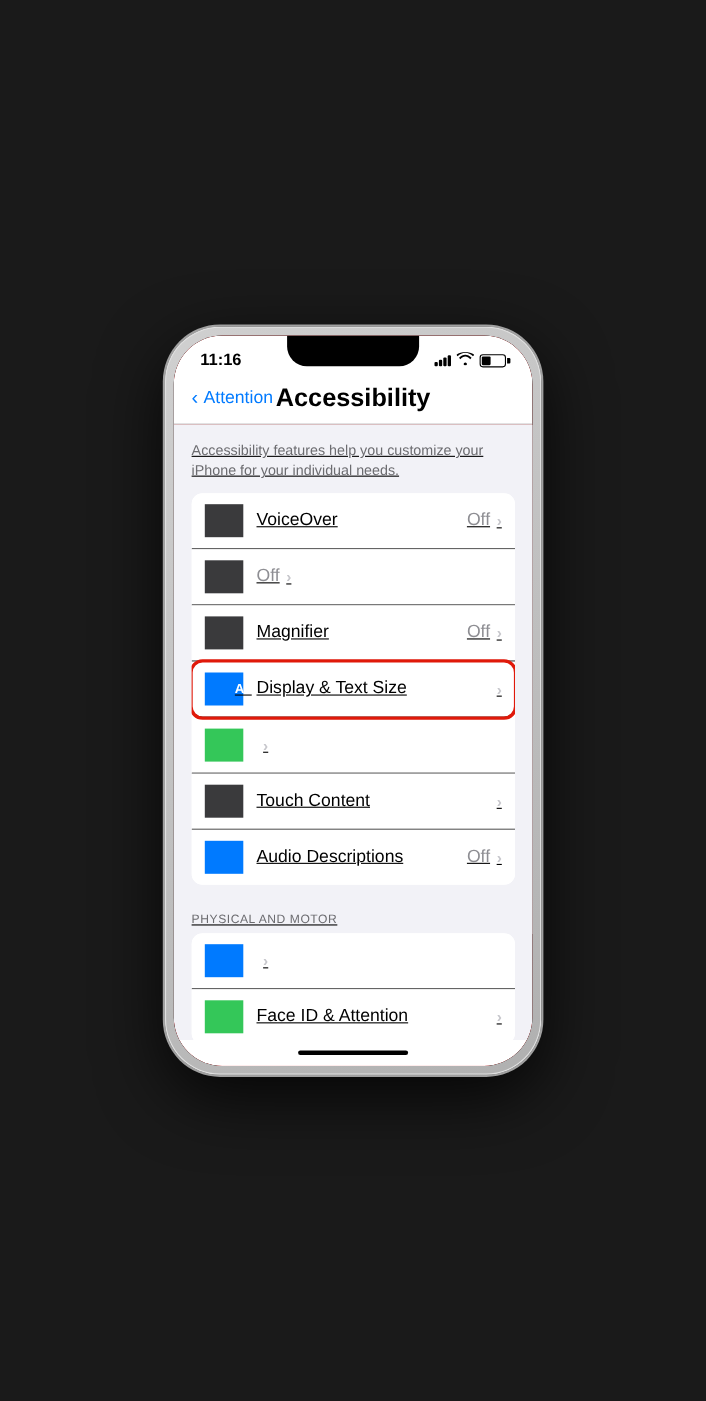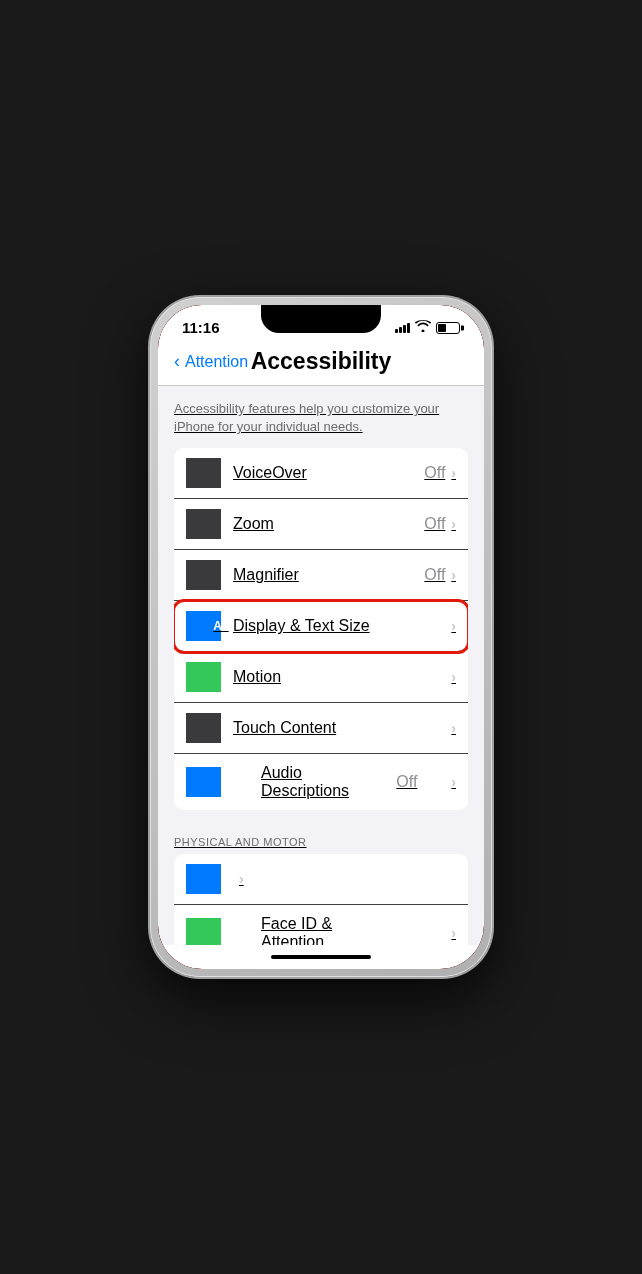--- a/index.html
+++ b/index.html
@@ -195,21 +195,20 @@
       padding: 10px 12px;
       min-height: 44px;
       border-bottom: 1px solid #404040;
       cursor: pointer;
       background: #fff;
       position: relative;
     }
 
     .settings-row:last-child {
       border-bottom: none;
-      gap: 28px;
     }
 
     .settings-row.highlighted {
       outline: 3px solid #e0190a;
       border-radius: 10px;
       outline-offset: -1px;
       z-index: 2;
     }
 
     .row-icon {
@@ -325,21 +324,20 @@
           </div>
 
           <div class="settings-row">
             <div class="row-icon icon-dark-gray">
               <svg width="18" height="18" viewBox="0 0 18 18" fill="none">
                 <circle cx="8" cy="8" r="5.5" stroke="white" stroke-width="1.5"></circle>
                 <circle cx="8" cy="8" r="2" stroke="white" stroke-width="1.5"></circle>
                 <line x1="12" y1="12" x2="16" y2="16" stroke="white" stroke-width="1.5" stroke-linecap="round"></line>
               </svg>
             </div>
-            <span class="row-label">Zoom</span>
             <span class="row-value">Off</span>
             <span class="chevron">›</span>
           </div>
 
           <div class="settings-row">
             <div class="row-icon icon-dark-gray">
               <svg width="18" height="18" viewBox="0 0 18 18" fill="none">
                 <circle cx="7.5" cy="7.5" r="5" stroke="white" stroke-width="1.5"></circle>
                 <line x1="11.5" y1="11.5" x2="16" y2="16" stroke="white" stroke-width="1.8" stroke-linecap="round"></line>
                 <line x1="5" y1="7.5" x2="10" y2="7.5" stroke="white" stroke-width="1.5" stroke-linecap="round"></line>
@@ -359,21 +357,20 @@
           </div>
 
           <div class="settings-row">
             <div class="row-icon icon-green">
               <svg width="18" height="18" viewBox="0 0 18 18" fill="none">
                 <circle cx="9" cy="9" r="6" stroke="white" stroke-width="1.5"></circle>
                 <circle cx="9" cy="9" r="2.5" stroke="white" stroke-width="1.5"></circle>
                 <path d="M9 2.5v2M9 13.5v2M2.5 9h2M13.5 9h2" stroke="white" stroke-width="1.5" stroke-linecap="round"></path>
               </svg>
             </div>
-            <span class="row-label">Motion</span>
             <span class="row-value"></span>
             <span class="chevron">›</span>
           </div>
 
           <div class="settings-row">
             <div class="row-icon icon-dark-gray">
               <svg width="18" height="18" viewBox="0 0 18 18" fill="none">
                 <rect x="3" y="4" width="10" height="7" rx="2" stroke="white" stroke-width="1.5"></rect>
                 <path d="M6 14l2-3h2l2 3" stroke="white" stroke-width="1.5" stroke-linecap="round" stroke-linejoin="round"></path>
                 <line x1="6" y1="14" x2="12" y2="14" stroke="white" stroke-width="1.5" stroke-linecap="round"></line>

